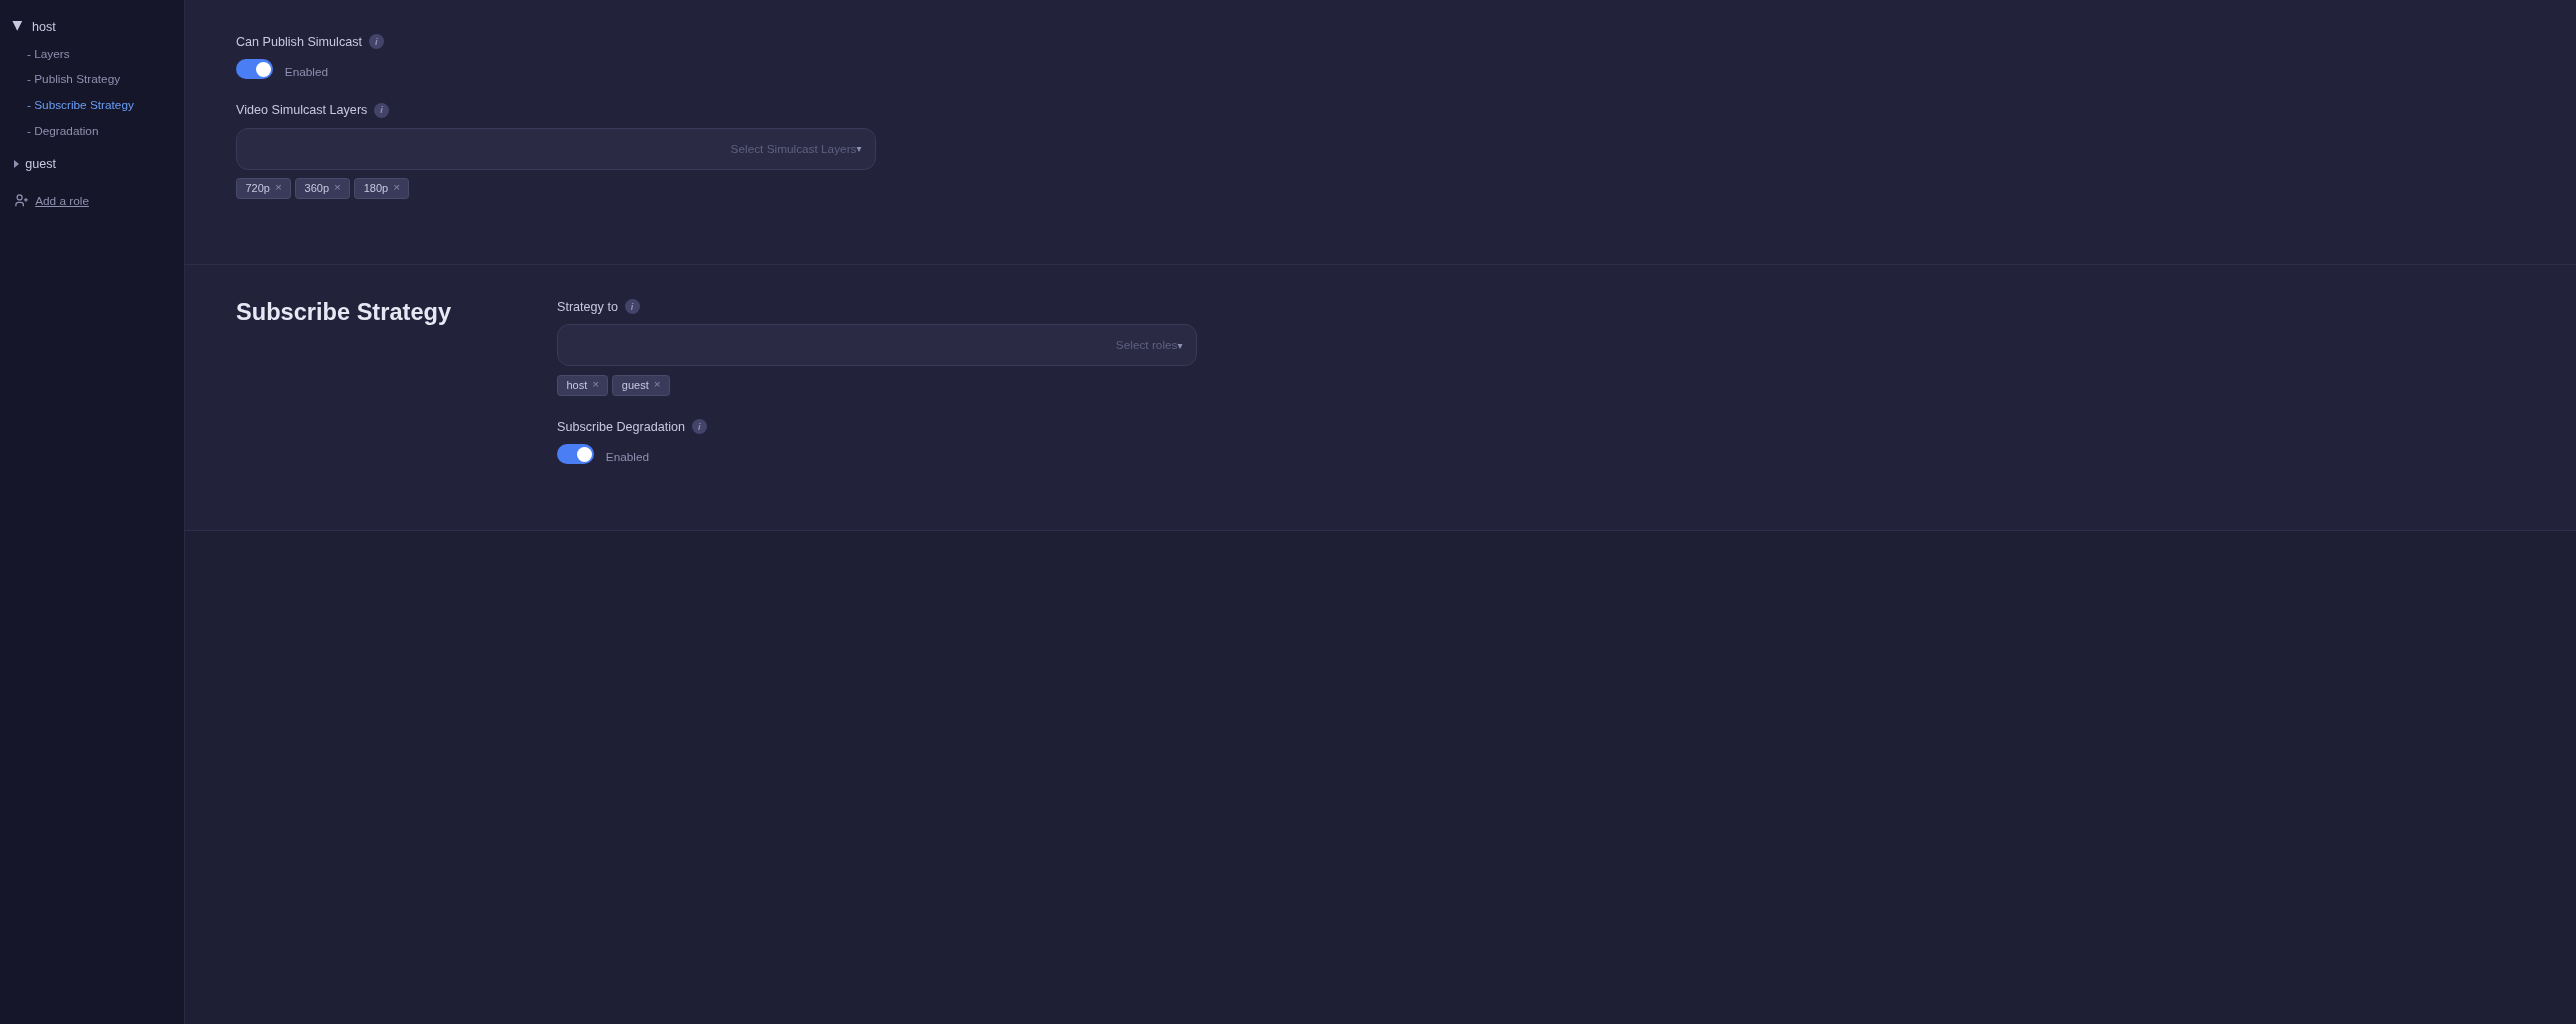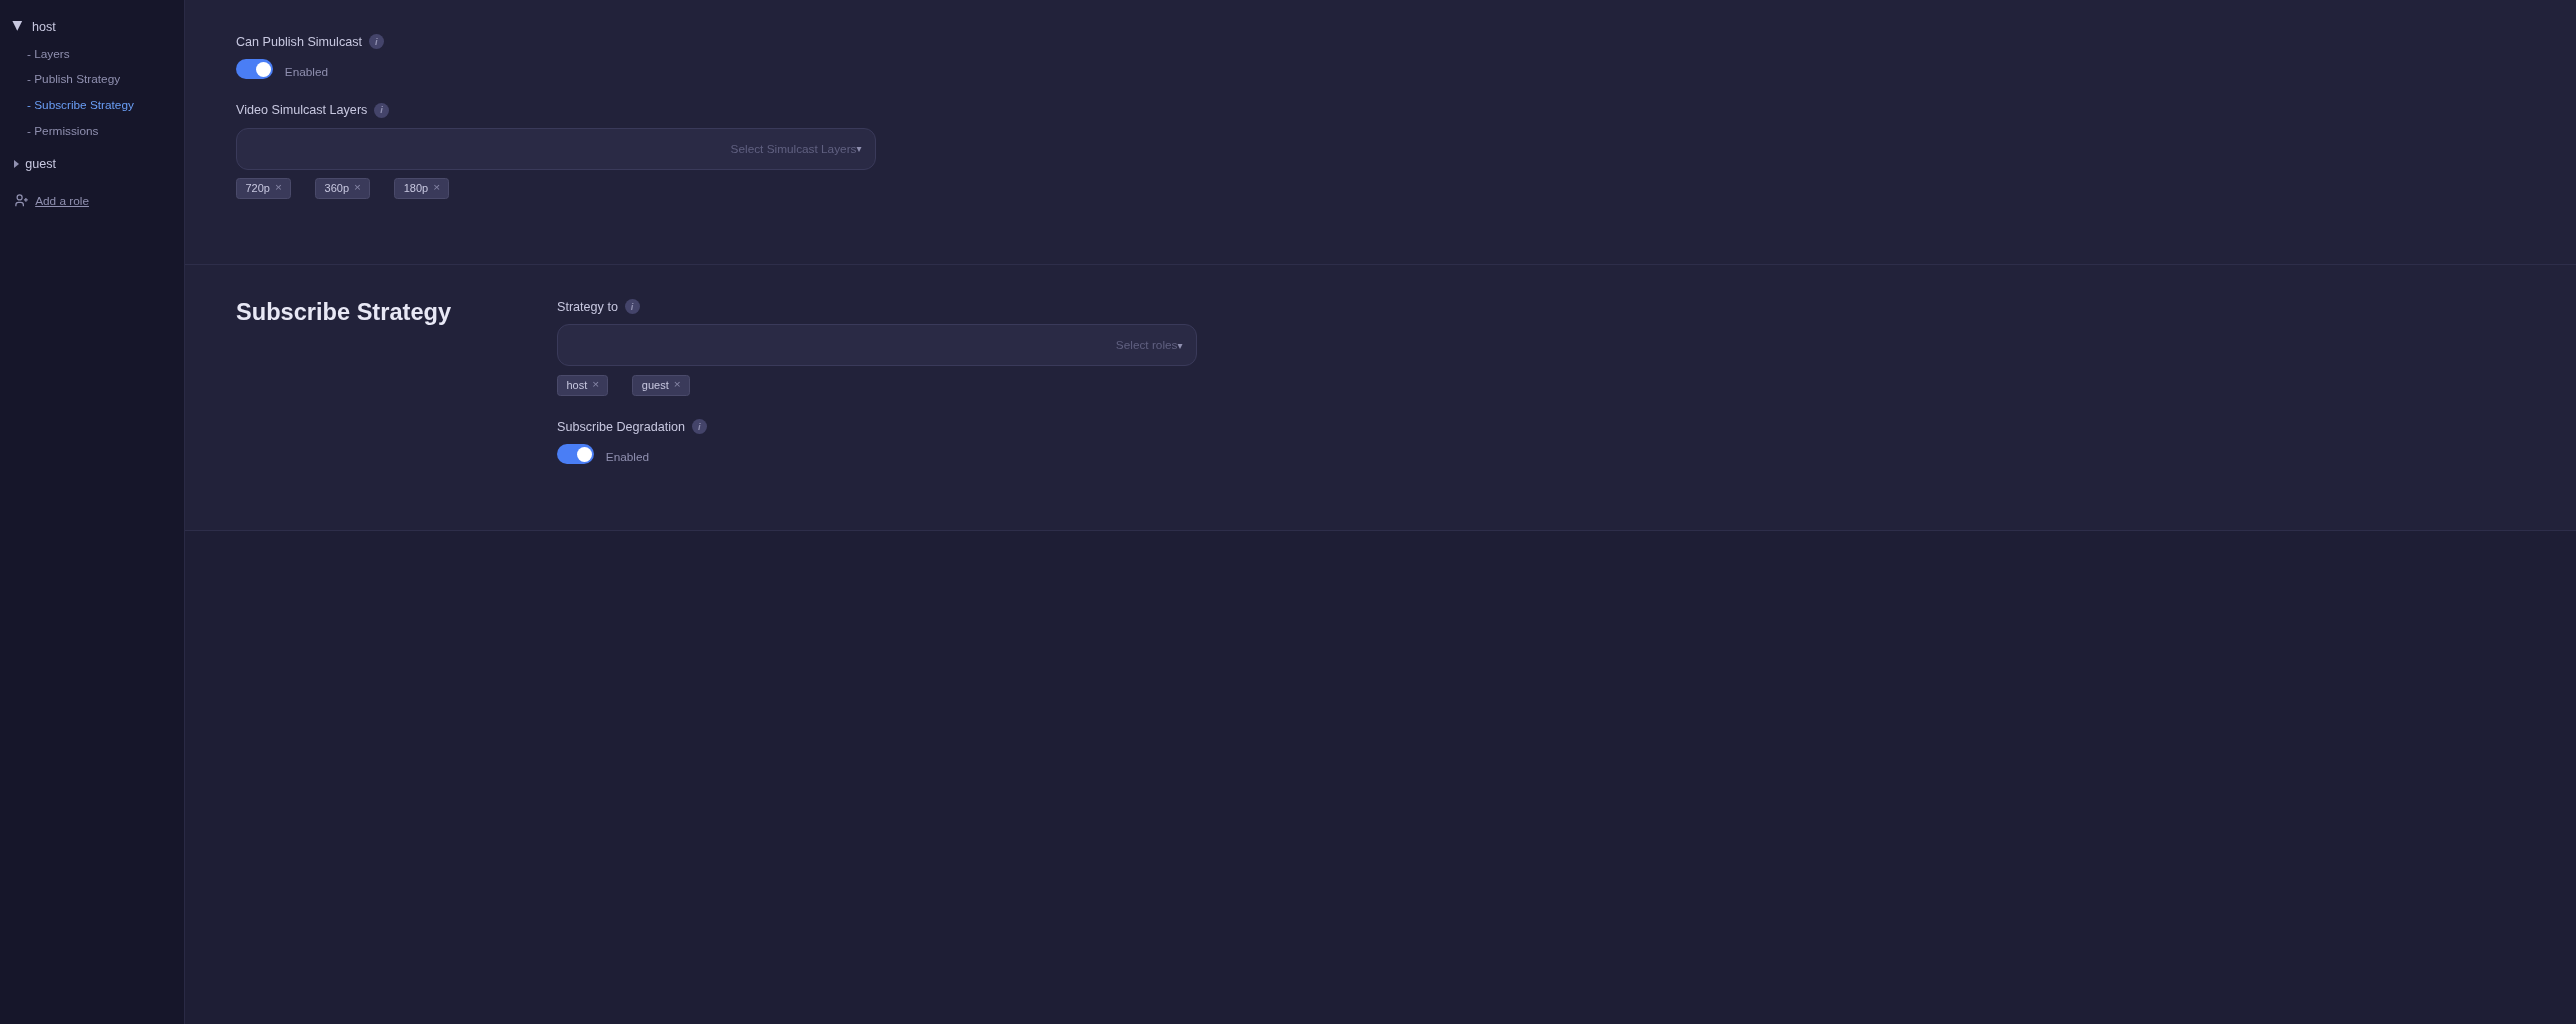--- a/index.html
+++ b/index.html
@@ -223,21 +223,21 @@
 
     .select-chevron {
       color: #9090b0;
       font-size: 10px;
     }
 
     
     .tags-row {
       display: flex;
       flex-wrap: wrap;
-      gap: 24px;
+      gap: 4px;
       margin-top: 8.4px;
     }
 
     .tag {
       display: inline-flex;
       align-items: center;
       gap: 5px;
       background: #3a3a5a;
       border: 0.8px solid #4a4a6a;
       border-radius: 3.4px;
@@ -265,21 +265,21 @@
 <div class="sidebar">
   <div class="sidebar-section">
     <div class="sidebar-host-row">
       <span class="chevron-icon open">▶</span>
       <span>host</span>
     </div>
     <div>
       <span class="sidebar-sub-item">- Layers</span>
       <span class="sidebar-sub-item">- Publish Strategy</span>
       <span class="sidebar-sub-item active">- Subscribe Strategy</span>
-      <span class="sidebar-sub-item">- Permissions</span>
+      <span class="sidebar-sub-item">- Degradation</span>
     </div>
   </div>
 
   <div class="sidebar-guest-row">
     <span class="chevron-right"></span>
     <span>guest</span>
   </div>
 
   <div class="sidebar-add-role">
     <svg class="person-icon" viewBox="0 0 24 24" fill="none" stroke="currentColor" stroke-width="2">

